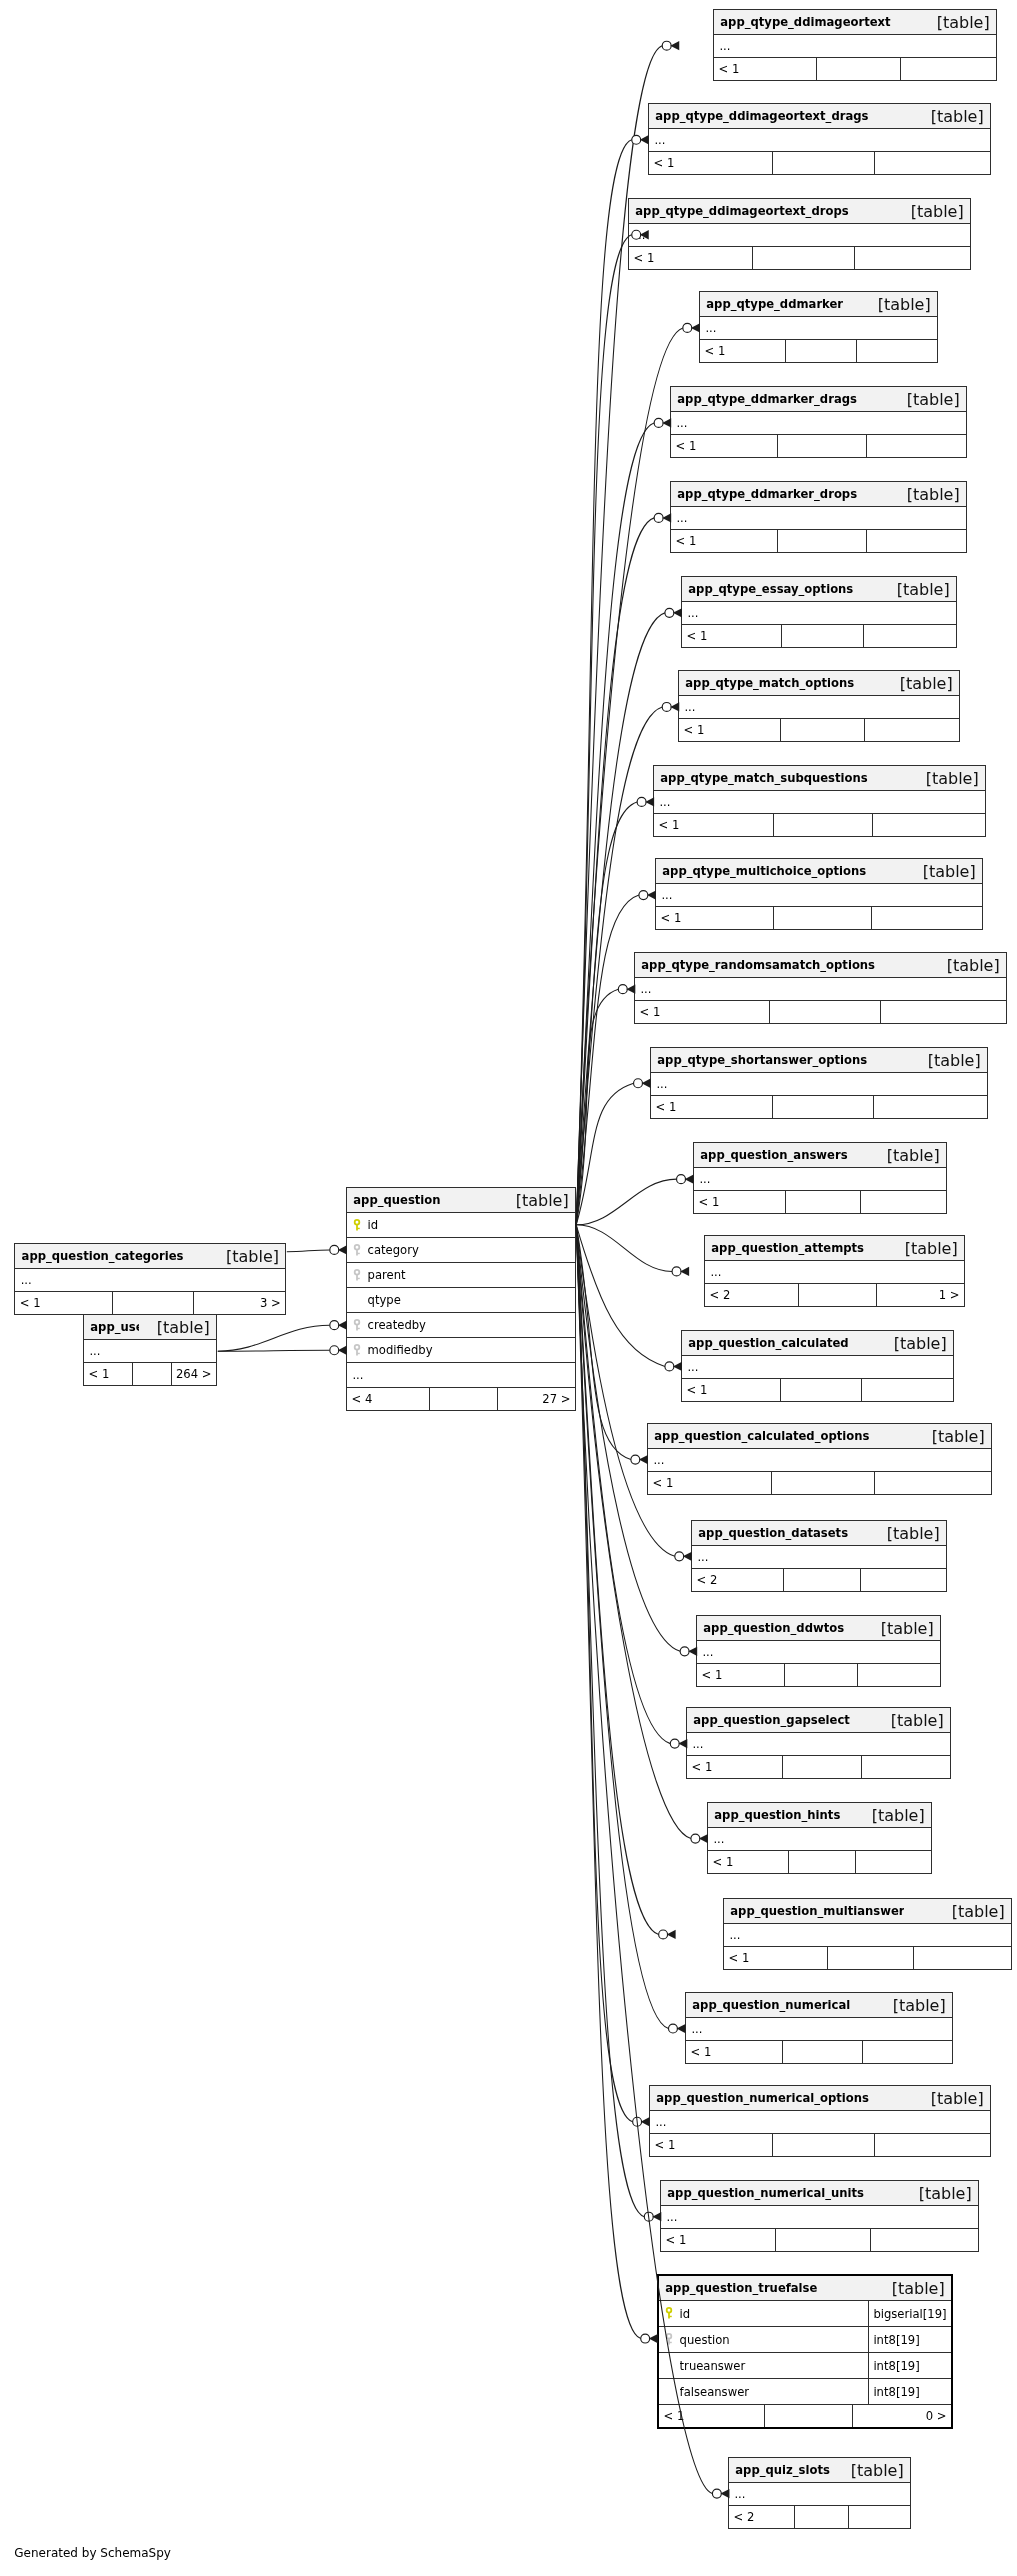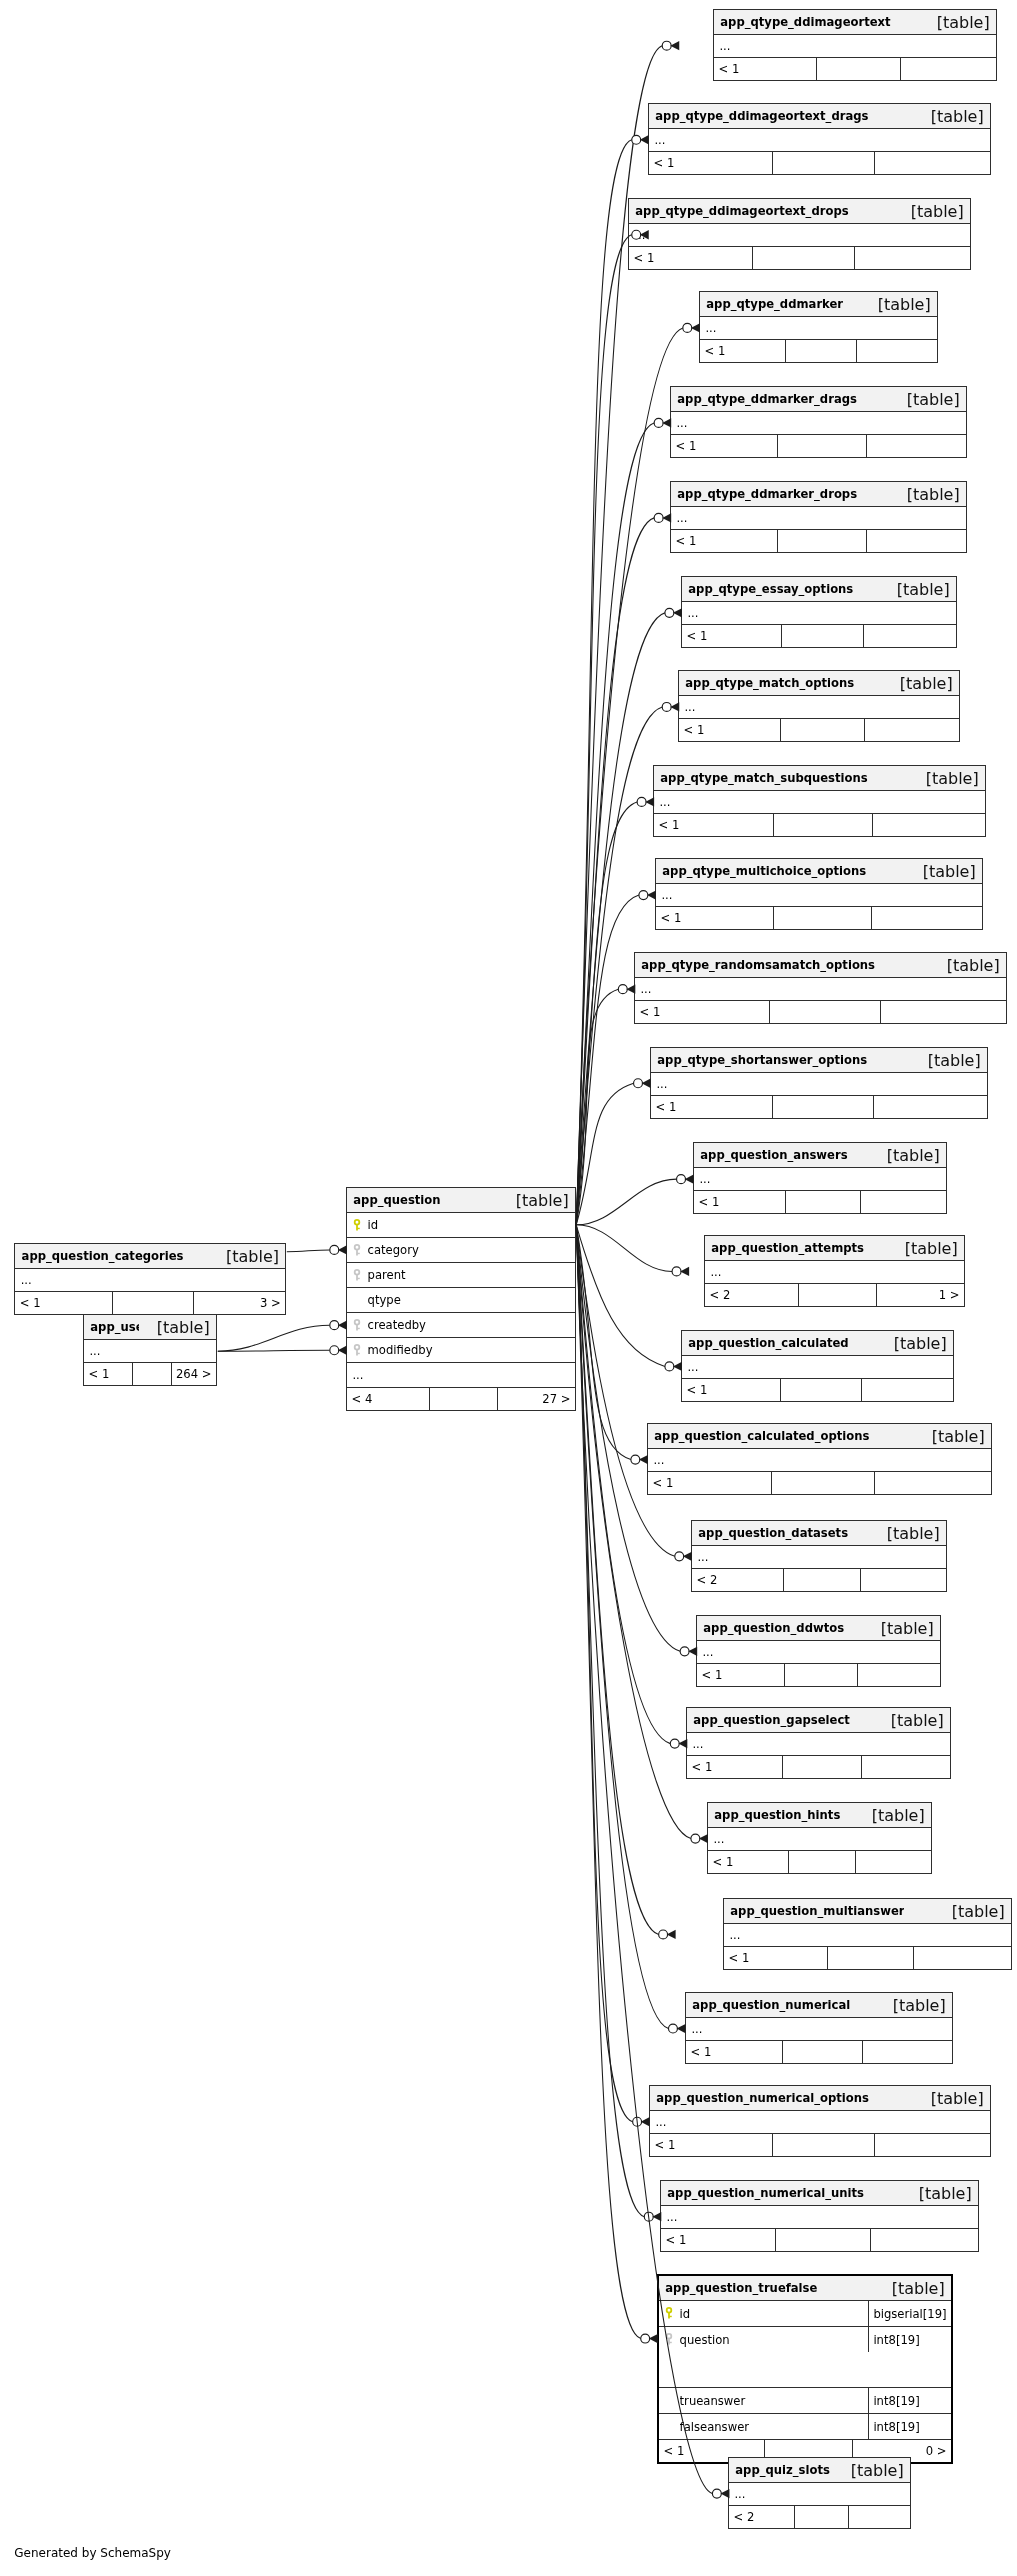--- a/index.html
+++ b/index.html
@@ -476,21 +476,21 @@
         <span class="icell">
           <svg width="10" height="12.5" viewBox="0 0 11 14">
             <circle cx="5.5" cy="3.6" r="2.6" fill="none" stroke="#c6c6c6" stroke-width="2"></circle>
             <line x1="5.5" y1="6.2" x2="5.5" y2="13" stroke="#c6c6c6" stroke-width="2"></line>
             <line x1="5.5" y1="10.6" x2="8.6" y2="10.6" stroke="#c6c6c6" stroke-width="1.6"></line>
           </svg>
         </span>
         <span class="lbl">question</span>
         <span class="tcell">int8[19]</span>
       </div>
-      <div class="trow" style="height: 26px; margin-top: 35px;">
+      <div class="trow" style="height: 26px;">
         <span class="icell"></span>
         <span class="lbl">trueanswer</span>
         <span class="tcell">int8[19]</span>
       </div>
       <div class="trow" style="height: 26px;">
         <span class="icell"></span>
         <span class="lbl">falseanswer</span>
         <span class="tcell">int8[19]</span>
       </div>
       <div class="tstats" style="height: 23px;">

